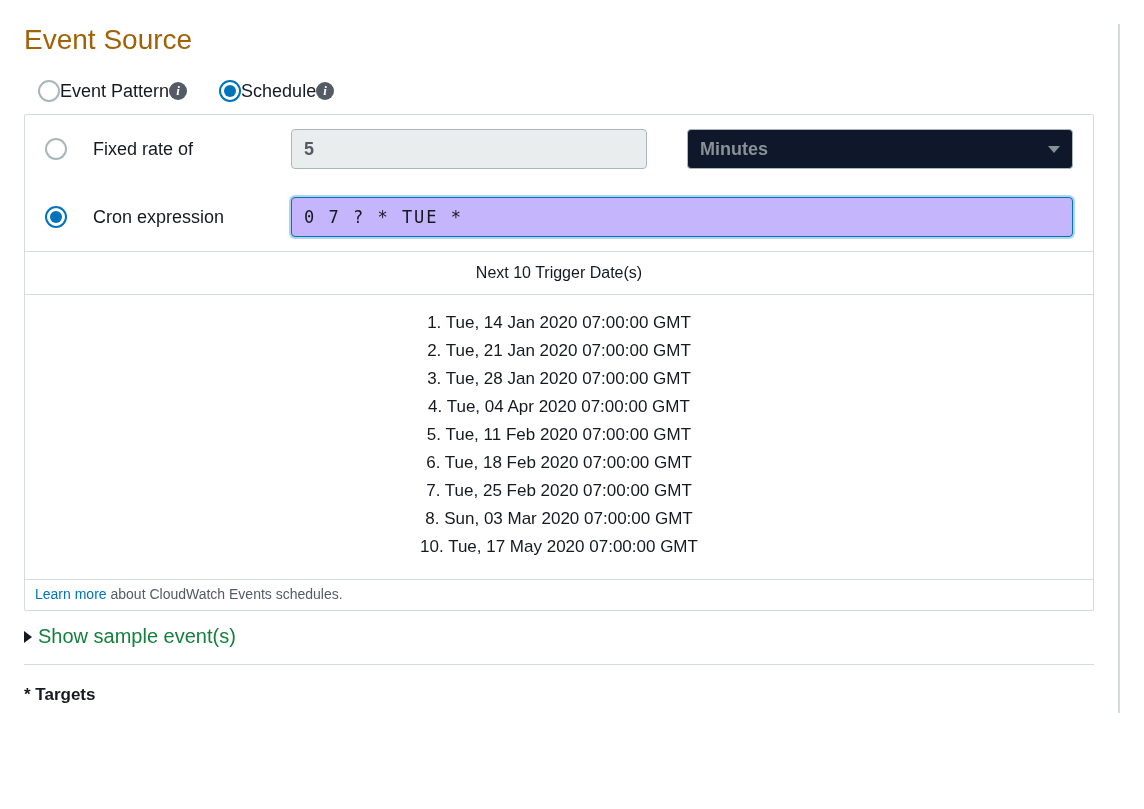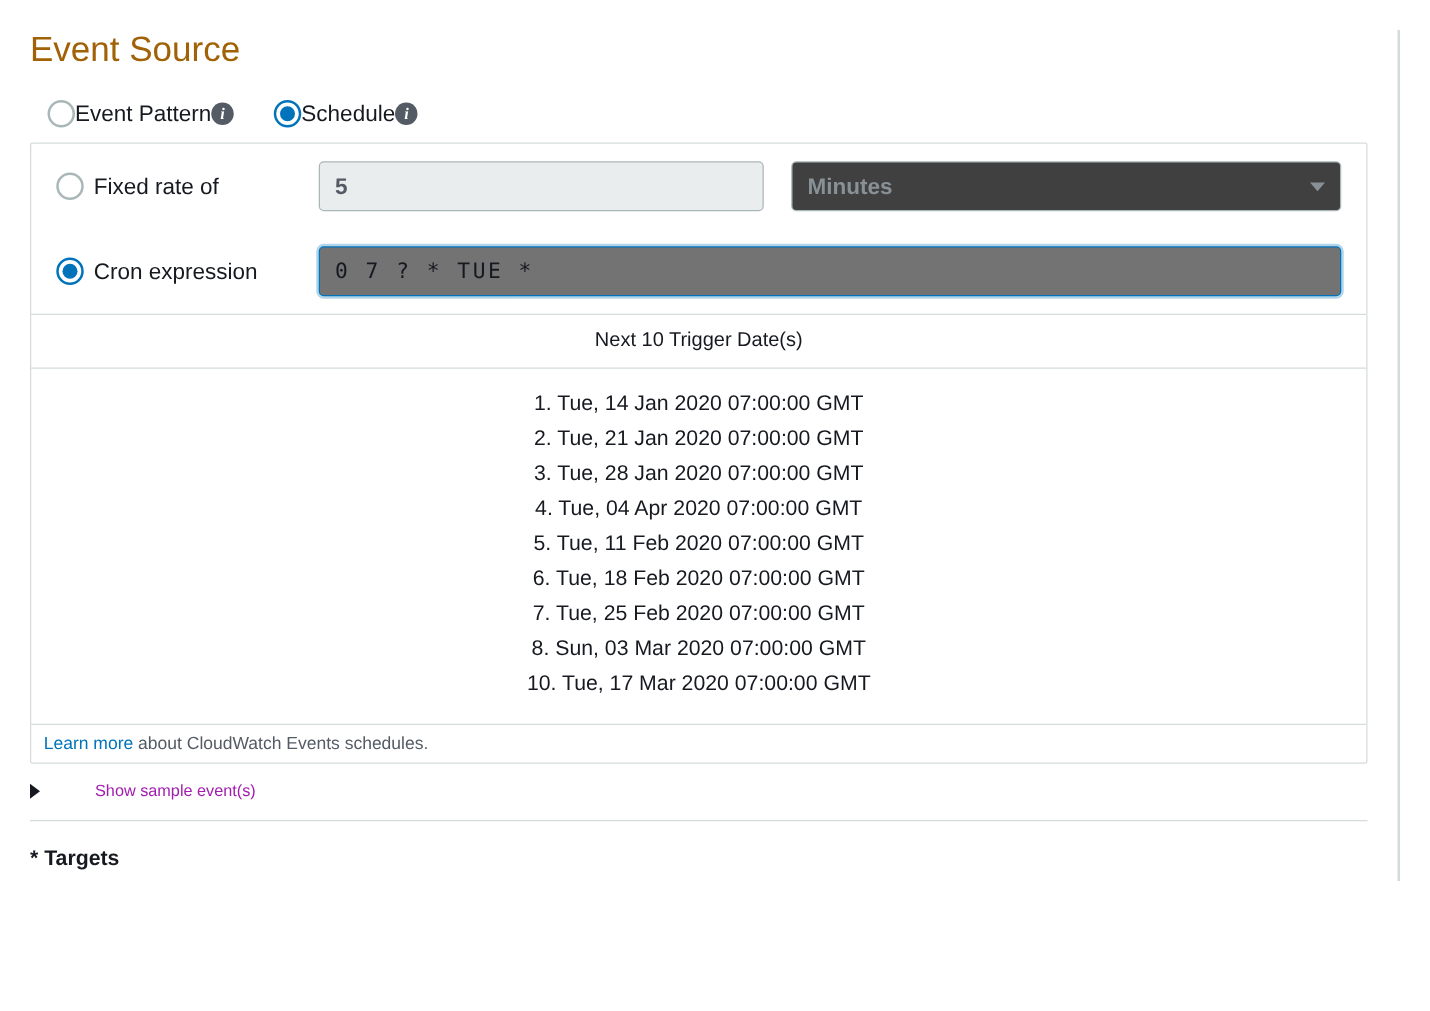--- a/index.html
+++ b/index.html
@@ -77,21 +77,21 @@
       cursor: pointer;
     }
     .config-box {
       border: 1px solid #d5dbdb;
       border-radius: 2px;
     }
     .config-row {
       display: flex;
       align-items: center;
       padding: 14px 20px;
-      gap: 8px;
+      gap: 26px;
       justify-content: space-between;
     }
     .config-label {
       font-size: 18px;
       color: #16191f;
       width: 172px;
     }
     .rate-input {
       width: 356px;
       height: 40px;
@@ -101,21 +101,21 @@
       color: #545b64;
       font-size: 18px;
       padding: 0 12px;
       font-weight: 700;
     }
     .rate-select {
       flex: 1;
       height: 40px;
       border: 1px solid #aab7b8;
       border-radius: 4px;
-      background: #404040;
+      background: #0f172a;
       color: #879196;
       font-size: 18px;
       font-weight: 700;
       padding: 0 12px;
       display: flex;
       align-items: center;
       justify-content: space-between;
       margin-left: 14px;
     }
     .caret-down {
@@ -124,21 +124,21 @@
       border-left: 6px solid transparent;
       border-right: 6px solid transparent;
       border-top: 7px solid #879196;
     }
     .cron-input {
       flex: 1;
       height: 40px;
       border: 1px solid #0073bb;
       border-radius: 4px;
       box-shadow: 0 0 0 2px rgba(0,115,187,0.3);
-      background: #737373;
+      background: #c4b5fd;
       font-size: 17px;
       font-family: Monaco, Menlo, Consolas, monospace;
       letter-spacing: 2px;
       padding: 0 12px;
       color: #16191f;
     }
     .trigger-header {
       text-align: center;
       font-size: 16px;
       padding: 12px 0;
@@ -175,23 +175,22 @@
       cursor: pointer;
     }
     .expand-caret {
       width: 0;
       height: 0;
       border-top: 6px solid transparent;
       border-bottom: 6px solid transparent;
       border-left: 8px solid #16191f;
     }
     .expand-label {
-      font-size: 13px;
-      color: #a21caf;
-      margin-left: 38px;
+      font-size: 20px;
+      color: #15803d;
     }
     hr.divider {
       border: none;
       border-top: 1px solid #d5dbdb;
       margin: 0;
     }
     .required-row {
       margin-top: 20px;
       font-size: 17px;
       font-weight: 700;
@@ -241,21 +240,21 @@
     <div class="trigger-header">Next 10 Trigger Date(s)</div>
     <div class="trigger-list">
       <div class="trigger-item">1. Tue, 14 Jan 2020 07:00:00 GMT</div>
       <div class="trigger-item">2. Tue, 21 Jan 2020 07:00:00 GMT</div>
       <div class="trigger-item">3. Tue, 28 Jan 2020 07:00:00 GMT</div>
       <div class="trigger-item">4. Tue, 04 Apr 2020 07:00:00 GMT</div>
       <div class="trigger-item">5. Tue, 11 Feb 2020 07:00:00 GMT</div>
       <div class="trigger-item">6. Tue, 18 Feb 2020 07:00:00 GMT</div>
       <div class="trigger-item">7. Tue, 25 Feb 2020 07:00:00 GMT</div>
       <div class="trigger-item">8. Sun, 03 Mar 2020 07:00:00 GMT</div>
-      <div class="trigger-item">10. Tue, 17 Mar 2020 07:00:00 GMT</div>
+      <div class="trigger-item">10. Tue, 17 May 2020 07:00:00 GMT</div>
     </div>
     <div class="footer-link-row">
       <span class="learn-more-link">Learn more</span><span class="footer-text"> about CloudWatch Events schedules.</span>
     </div>
   </div>
 
   <div class="expand-row">
     <span class="expand-caret"></span>
     <span class="expand-label">Show sample event(s)</span>
   </div>

